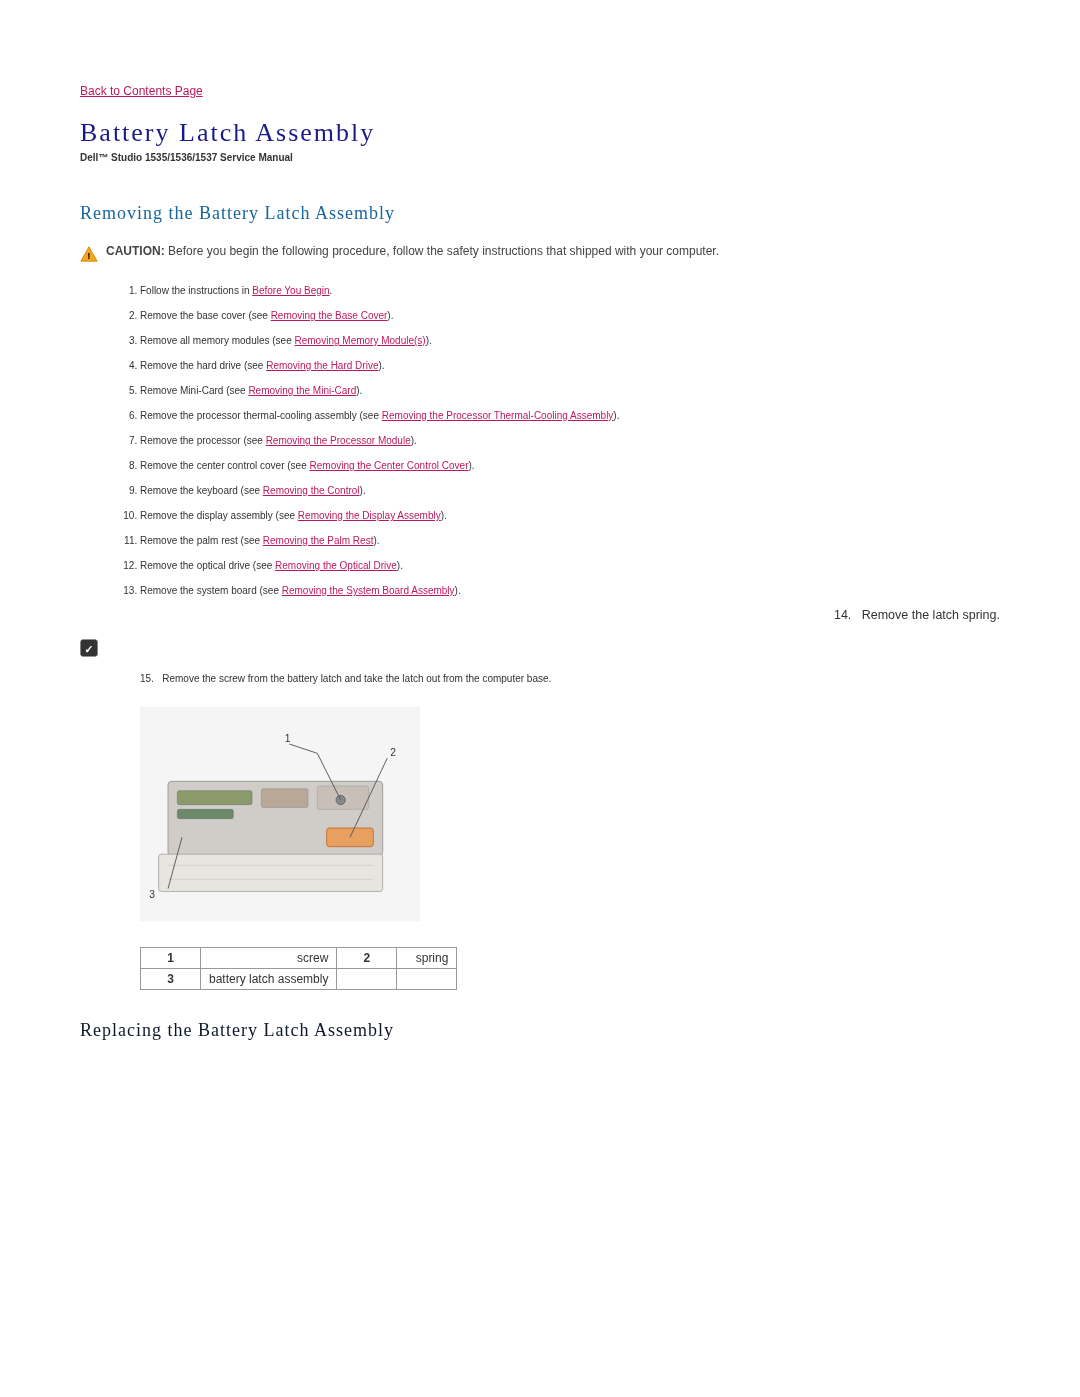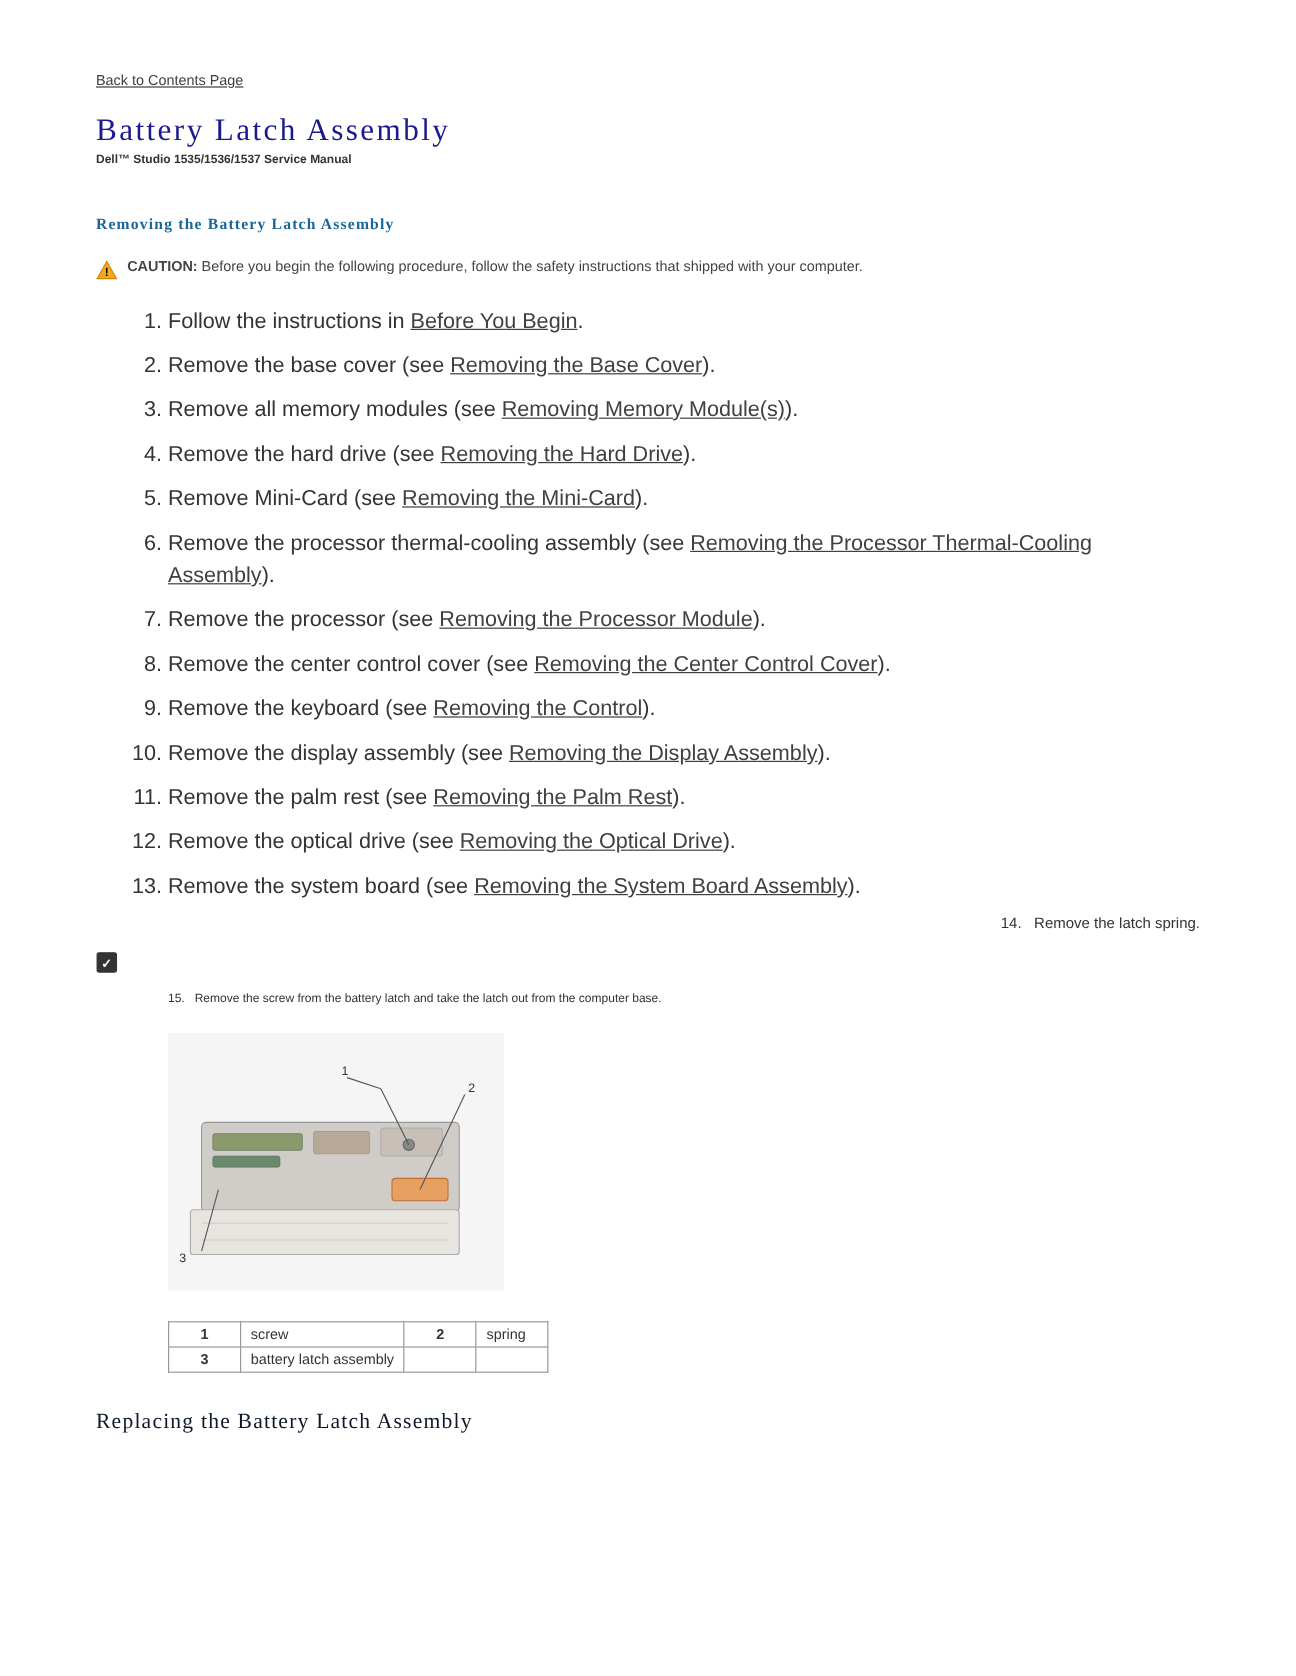--- a/index.html
+++ b/index.html
@@ -4,41 +4,41 @@
   <style>
     * { margin: 0; padding: 0; box-sizing: border-box; }
     body {
       background: #ffffff;
       font-family: Arial, Helvetica, sans-serif;
       font-size: 13px;
       color: #333333;
       padding: 60px 80px;
       max-width: 1080px;
     }
-    a { color: #404040; text-decoration: underline; cursor: pointer; }
+    a { color: #be185d; text-decoration: underline; cursor: pointer; margin-top: 24px; }
     .back-link { font-size: 12px; margin-bottom: 20px; display: block; }
     .page-title {
       font-family: Georgia, serif;
       font-size: 26px;
       color: #1a1a8c;
       font-weight: normal;
       letter-spacing: 2px;
       margin-bottom: 4px;
     }
     .subtitle {
       font-size: 10px;
       font-weight: bold;
       color: #333;
       margin-bottom: 40px;
     }
     .section-title {
       font-family: Georgia, serif;
-      font-size: 13px;
+      font-size: 18px;
       color: #1a6699;
-      font-weight: bold;
+      font-weight: normal;
       letter-spacing: 1px;
       margin-bottom: 20px;
       border-bottom: none;
     }
     .caution-box {
       display: flex;
       align-items: flex-start;
       gap: 8px;
       margin-bottom: 20px;
       font-size: 12px;
@@ -64,21 +64,21 @@
       flex-shrink: 0;
       margin-top: 1px;
     }
     .steps-list {
       list-style: decimal;
       padding-left: 60px;
       margin-bottom: 10px;
     }
     .steps-list li {
       margin-bottom: 10px;
-      font-size: 18px;
+      font-size: 10px;
       line-height: 1.5;
     }
     .step-14 {
       margin-left: 60px;
       margin-bottom: 10px;
       font-size: 12.5px;
       text-align: right;
     }
     .step-15 {
       margin-left: 60px;
@@ -97,20 +97,21 @@
     }
     .parts-table {
       margin: 10px 0 30px 60px;
       border-collapse: collapse;
       font-size: 12px;
     }
     .parts-table td {
       border: 1px solid #999;
       padding: 3px 8px;
       min-width: 60px;
+      text-align: right;
     }
     .parts-table td.num {
       width: 20px;
       text-align: center;
       font-weight: bold;
     }
     .replacing-title {
       font-family: Georgia, serif;
       font-size: 18px;
       color: #0f172a;

